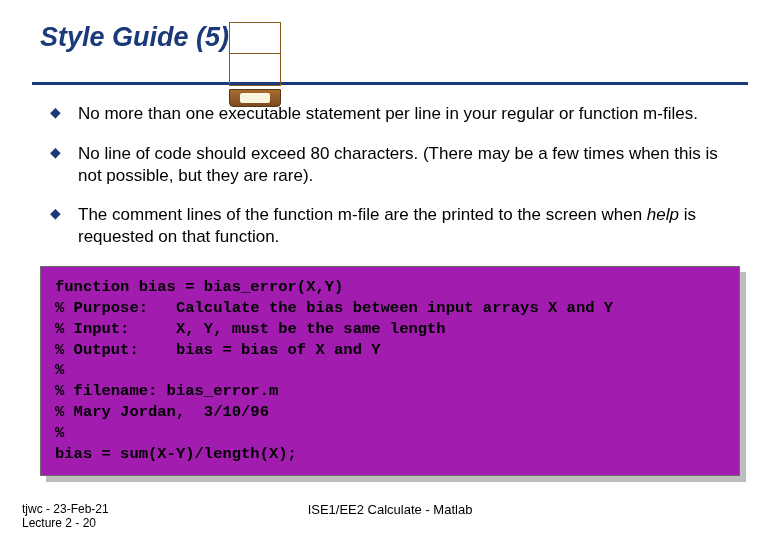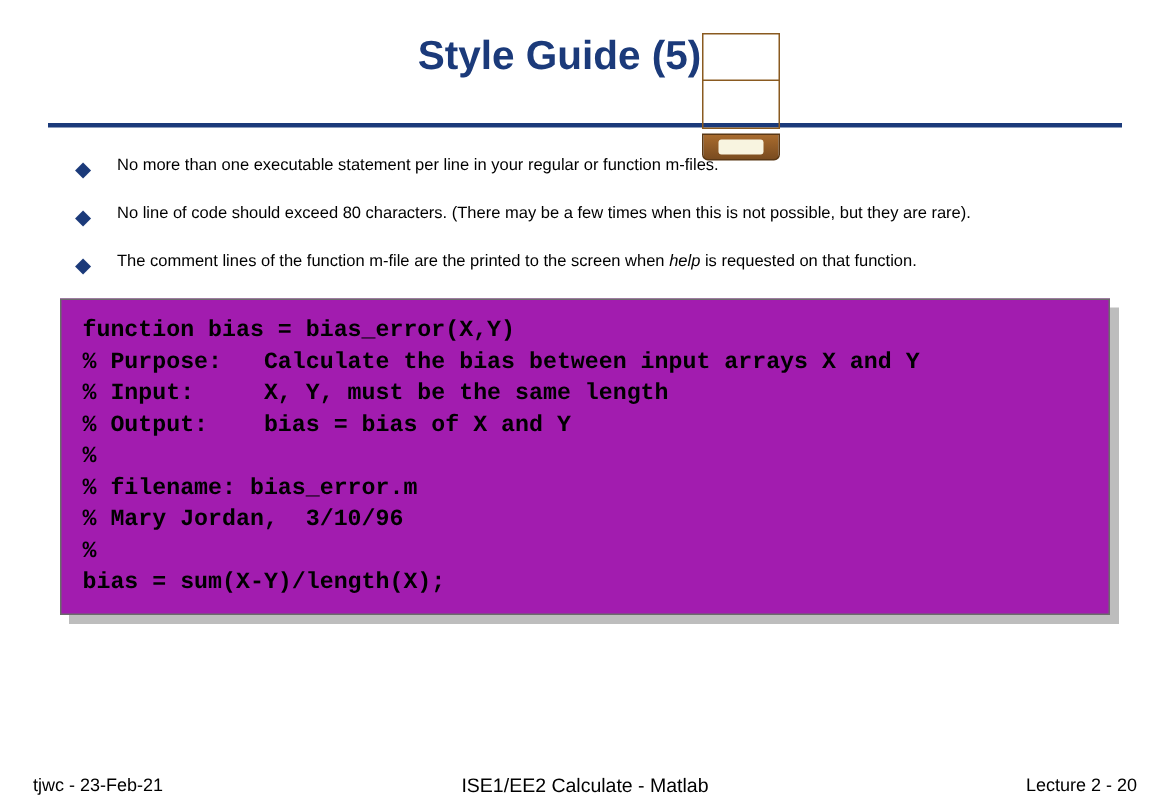--- a/index.html
+++ b/index.html
@@ -13,23 +13,24 @@
     overflow: hidden;
   }
   .slide {
     width: 100%;
     height: 100%;
     padding: 22px 32px 0 32px;
     position: relative;
   }
   .header-row {
     display: flex;
-    justify-content: center;
+    justify-content: flex-start;
     align-items: flex-start;
     margin-bottom: 4px;
+    font-style: italic;
   }
   .title {
     font-size: 27px;
     font-weight: bold;
     color: #1b3a7a;
     padding-left: 8px;
   }
   .crest {
     width: 52px;
     height: 56px;
@@ -69,21 +70,21 @@
     border-top: 3px solid #1b3a7a;
     margin: 0 0 18px 0;
   }
   .bullets {
     list-style: none;
     padding: 0 10px 0 18px;
   }
   .bullets li {
     position: relative;
     padding-left: 28px;
-    font-size: 11px;
+    font-size: 17px;
     line-height: 1.28;
     margin-bottom: 18px;
     color: #000;
   }
   .bullets li::before {
     content: "\25C6";
     position: absolute;
     left: 0;
     top: 1px;
     color: #1b3a7a;
@@ -114,20 +115,21 @@
   .footer {
     position: absolute;
     left: 0; right: 0;
     bottom: 10px;
     padding: 0 22px;
     display: flex;
     justify-content: space-between;
     align-items: baseline;
     font-size: 12px;
     color: #000;
+    flex-direction: column;
   }
   .footer .center {
     position: absolute;
     left: 50%;
     transform: translateX(-50%);
     font-size: 13px;
   }
   .footer .right { font-size: 12px; }
 </style>
 </head>

